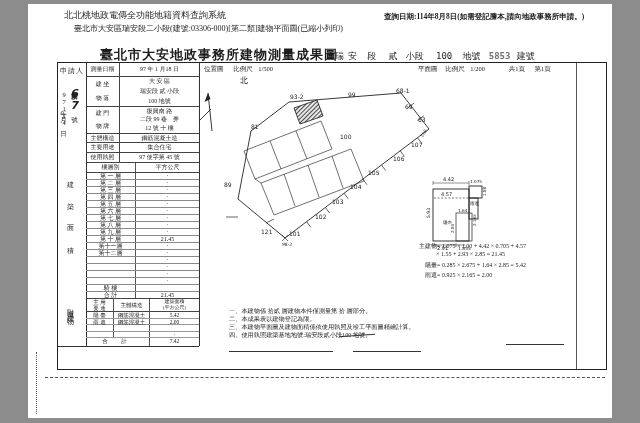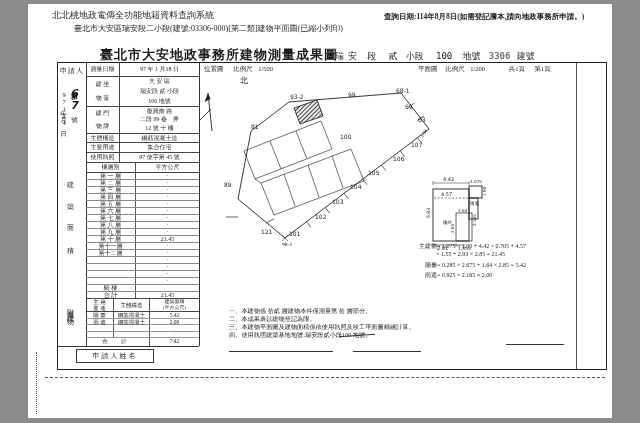--- a/index.html
+++ b/index.html
@@ -34,33 +34,33 @@
   .axc1{width:28px;border-right:1px solid #555;box-sizing:border-box;}
   .axc2{width:36px;border-right:1px solid #555;box-sizing:border-box;}
   .axc3{flex:1;}
   svg text{fill:#1c1c1c;font-family:"DejaVu Sans",sans-serif;}
 </style>
 </head>
 <body>
 
 <div class="a page"></div>
 
-<div class="a fs9" style="left:52px;top:10px;text-align:center;">北北桃地政電傳全功能地籍資料查詢系統</div>
+<div class="a fs9" style="left:64px;top:10px;text-align:center;">北北桃地政電傳全功能地籍資料查詢系統</div>
 <div class="a" style="left:384px;top:12px;font-size:7.5px;font-weight:bold;">查詢日期:114年8月8日(如需登記謄本,請向地政事務所申請。)</div>
 <div class="a fs8" style="left:38px;top:24px;">臺北市大安區瑞安段二小段(建號:03306-000)[第二類]建物平面圖(已縮小列印)</div>
 
 <div class="a" style="left:100px;top:46px;font-size:13px;font-weight:bold;letter-spacing:1px;">臺北市大安地政事務所建物測量成果圖</div>
 <div class="a fs9" style="left:335px;top:51px;">
   <span style="letter-spacing:4px;">瑞安</span>
   <span style="letter-spacing:4px;margin-left:4px;">段</span>
   <span style="margin-left:6px;">貳</span>
   <span style="margin-left:6px;">小段</span>
   <span class="ovnum" style="margin-left:10px;">100</span>
   <span style="margin-left:8px;">地號</span>
-  <span class="ovnum bno" style="margin-left:6px;">3306</span>
+  <span class="ovnum bno" style="margin-left:6px;">5853</span>
   <span style="margin-left:4px;">建號</span>
 </div>
 
 <div class="a docbox">
 
   <div class="a vline" style="left:28px;top:0;height:283px;"></div>
   <div class="a vline" style="left:141px;top:0;height:283px;"></div>
   <div class="a hline" style="left:0;top:283px;width:141px;"></div>
   <div class="a vline" style="left:518px;top:0;height:306px;border-left-color:#555;"></div>
 
@@ -225,21 +225,20 @@
         <div class="axc1"></div>
         <div class="axc2"></div>
         <div class="axc3">·</div>
       </div>
     <div class="axr" style="height:8px;line-height:7px;border-bottom:none;">
       <div style="width:64px;border-right:1px solid #555;box-sizing:border-box;letter-spacing:6px;">合 計</div>
       <div class="axc3">7.42</div>
     </div>
   </div>
 
-  <div class="a fs7" style="left:18px;top:286px;width:76px;height:12px;border:1px solid #333;text-align:center;line-height:12px;letter-spacing:2px;">申請人姓名</div>
 
   <div class="a fs65" style="left:146px;top:2px;">
     <span>位置圖</span>
     <span style="margin-left:8px;">比例尺</span>
     <span style="margin-left:4px;">1/500</span>
   </div>
   <div class="a fs65" style="left:360px;top:2px;">
     <span>平面圖</span>
     <span style="margin-left:6px;">比例尺</span>
     <span style="margin-left:4px;">1/200</span>

